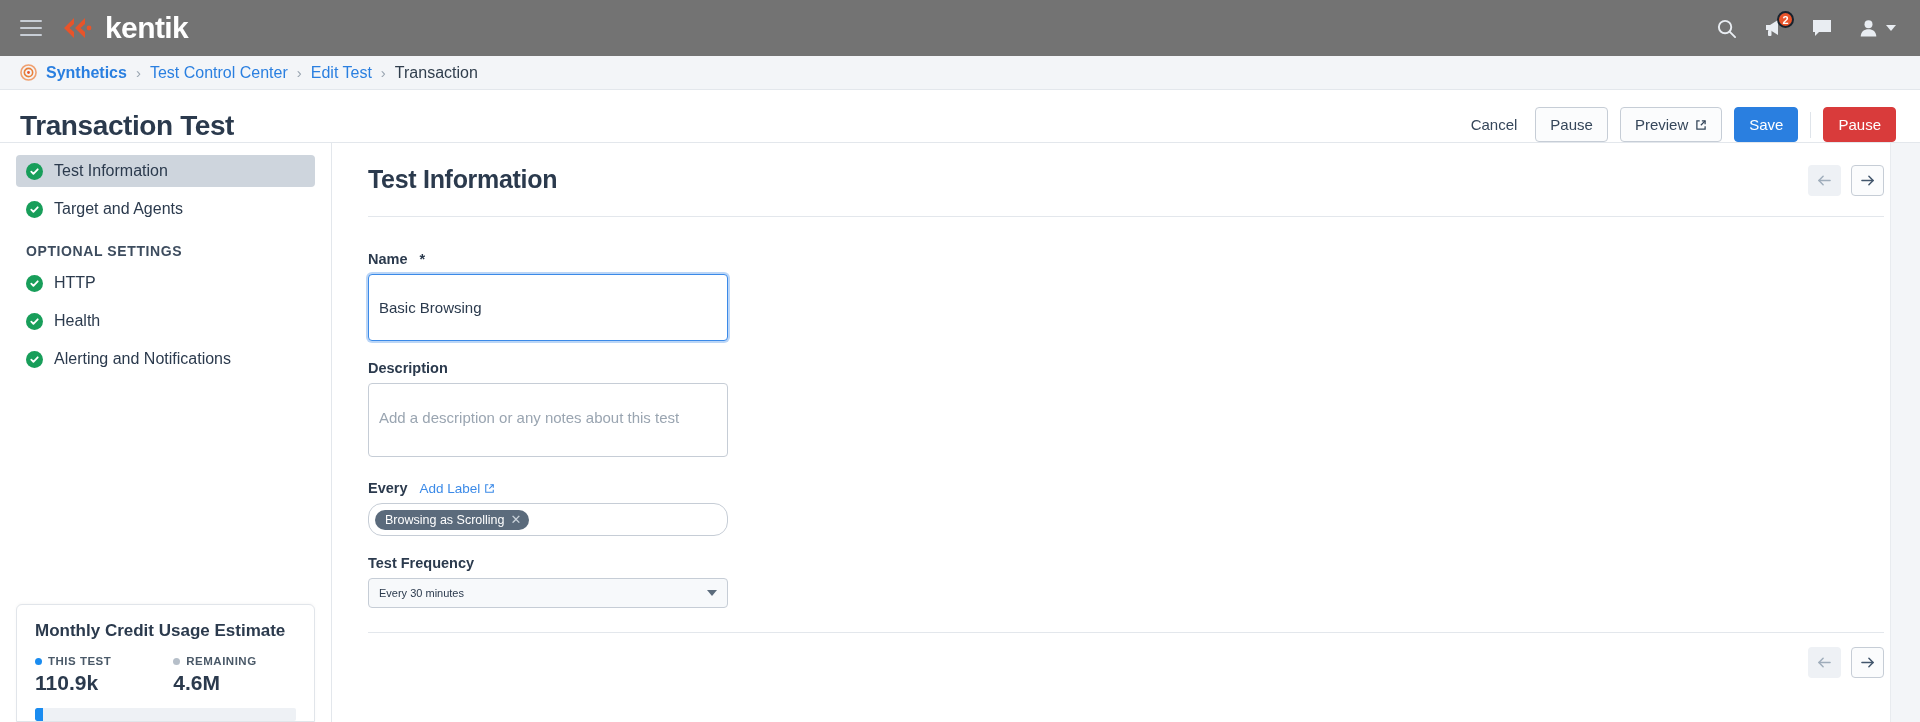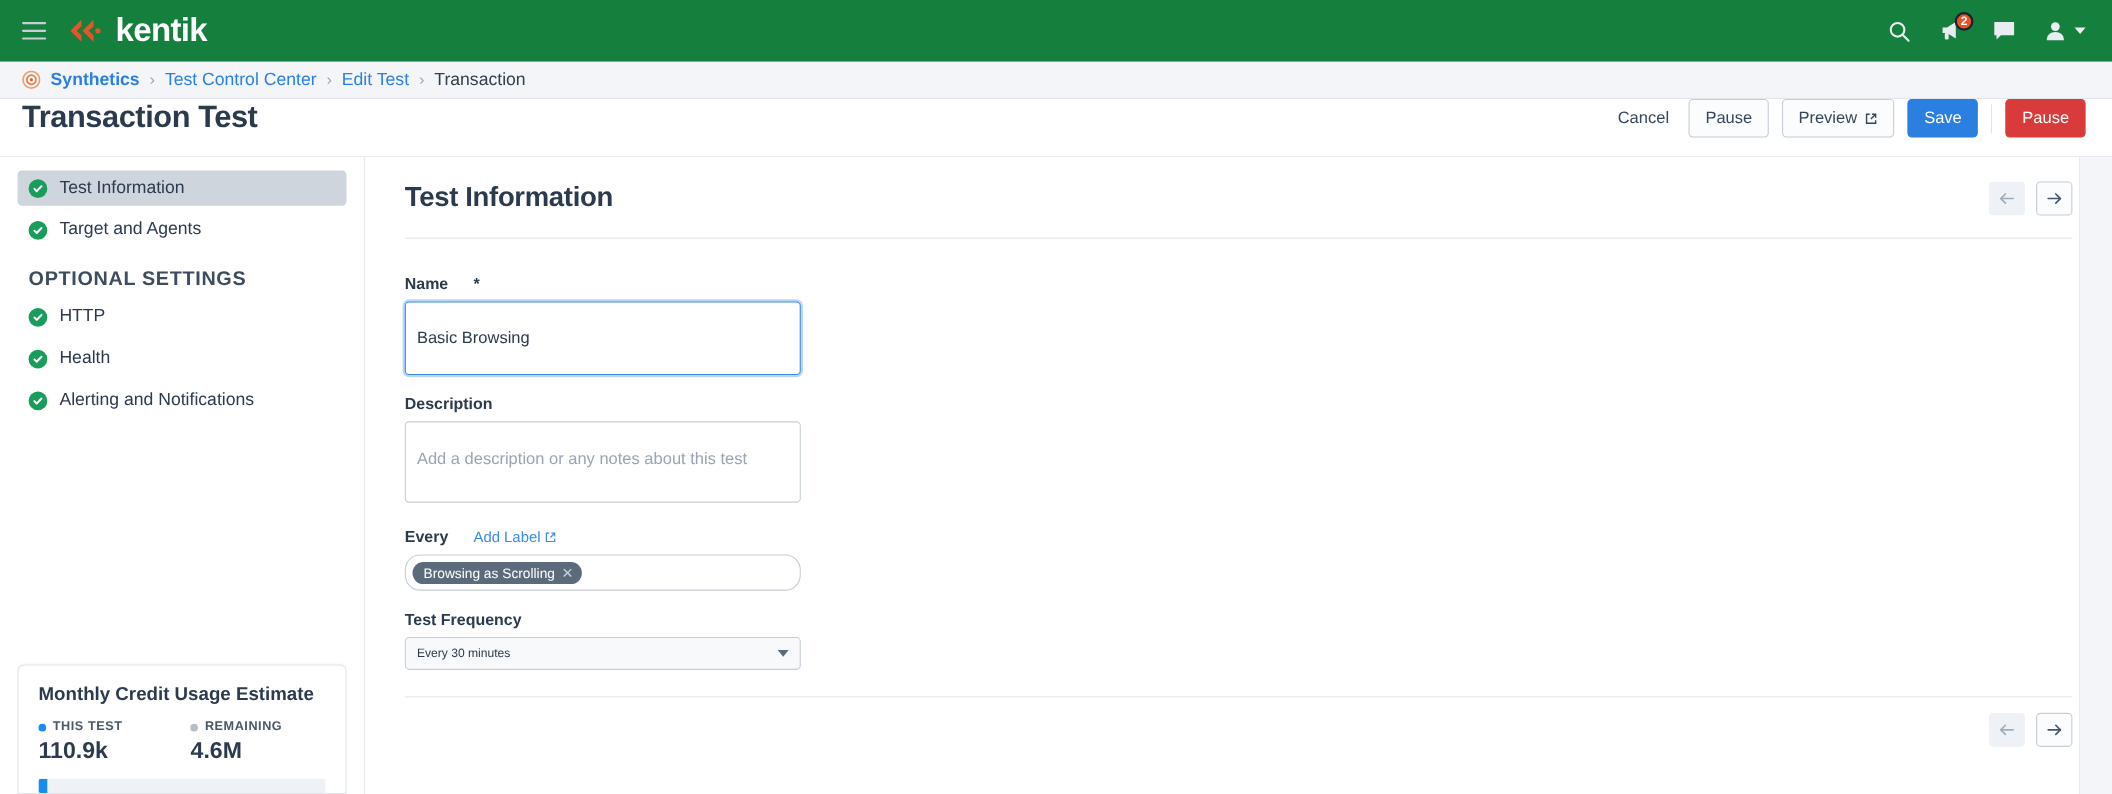--- a/index.html
+++ b/index.html
@@ -5,21 +5,21 @@
   * { box-sizing: border-box; margin: 0; padding: 0; }
   html, body {
     width: 1920px; height: 722px;
     font-family: "Liberation Sans", sans-serif;
     background: #ffffff;
     overflow: hidden;
   }
 
   
   .topbar {
-    height: 56px; background: #15803d;
+    height: 56px; background: #737373;
     display: flex; align-items: center;
     padding: 0 24px 0 20px;
     position: relative;
   }
   .hamburger { width: 22px; height: 16px; display: flex; flex-direction: column;
     justify-content: space-between; cursor: pointer; margin-right: 20px; }
   .hamburger span { display: block; height: 2px; background: #c8ced6; border-radius: 1px; }
   .logo { display: flex; align-items: center; gap: 9px; }
   .logo-mark { display: block; }
   .logo-text { color: #fff; font-size: 30px; font-weight: bold; letter-spacing: -0.6px; line-height: 1; }
@@ -43,21 +43,21 @@
     font-size: 16px;
   }
   .bc-link { color: #2a7fe0; text-decoration: none; cursor: pointer; font-weight: 600; }
   .bc-link.plain { font-weight: 400; }
   .bc-sep { color: #9aa5b1; font-size: 15px; }
   .bc-current { color: #303e4d; }
 
   
   .pagehead {
     height: 53px; background: #fff;
-    display: flex; align-items: flex-start; padding: 0 24px 0 20px;
+    display: flex; align-items: flex-end; padding: 0 24px 0 20px;
     border-bottom: 1px solid #e3e7ec;
   }
   .pagetitle { font-size: 28px; font-weight: bold; color: #2b3a4d; letter-spacing: -0.4px; }
   .actions { margin-left: auto; display: flex; align-items: center; gap: 12px; }
   .btn {
     font-family: inherit; font-size: 15px; line-height: 1;
     padding: 9px 14px; border-radius: 4px; cursor: pointer;
     border: 1px solid #c6cdd6; background: #fbfcfd; color: #35465a;
     display: inline-flex; align-items: center; gap: 7px;
   }
@@ -75,21 +75,21 @@
     height: 32px; padding: 0 10px; border-radius: 4px;
     font-size: 16px; color: #2b3a4d; cursor: pointer; margin-bottom: 6px;
   }
   .nav-item.active { background: #ced5dd; }
   .check {
     width: 17px; height: 17px; border-radius: 50%; background: #189e5a;
     display: flex; align-items: center; justify-content: center; flex: 0 0 17px;
   }
   .check svg { display: block; }
   .nav-group-title {
-    font-size: 18px; font-weight: bold; letter-spacing: 0.6px;
+    font-size: 14px; font-weight: bold; letter-spacing: 0.6px;
     color: #3d4c5e; padding: 12px 10px 8px 10px;
   }
   .credit-card {
     position: absolute; left: 16px; right: 16px; bottom: 0;
     border: 1px solid #e1e5ea; border-top-left-radius: 6px; border-top-right-radius: 6px;
     background: #fff; padding: 16px 18px 0 18px;
     box-shadow: 0 -1px 3px rgba(0,0,0,0.03);
   }
   .credit-title { font-size: 17px; font-weight: bold; color: #2b3a4d; margin-bottom: 14px; }
   .credit-stats { display: flex; gap: 62px; }
@@ -110,21 +110,21 @@
     width: 33px; height: 31px; border-radius: 4px;
     display: flex; align-items: center; justify-content: center; cursor: pointer;
     background: #fbfcfd; border: 1px solid #c6cdd6; color: #42566c;
   }
   .arrow-btn.disabled { background: #eef1f5; border-color: transparent; color: #9fadbb; cursor: default; }
   .hr { height: 1px; background: #e3e7ec; margin-top: 20px; }
 
   .form { padding-top: 34px; width: 360px; }
   .field { margin-bottom: 19px; }
   .flabel { font-size: 14.5px; font-weight: bold; color: #2b3a4d; margin-bottom: 7px;
-    display: flex; align-items: baseline; gap: 23px; }
+    display: flex; align-items: baseline; gap: 12px; }
   .req { color: #2b3a4d; font-weight: bold; }
   .addlink { font-size: 13.5px; font-weight: normal; color: #3b8ae8;
     cursor: pointer; display: inline-flex; align-items: center; gap: 4px; }
   .inp {
     width: 100%; font-family: inherit; font-size: 15px; color: #2b3a4d;
     padding: 24px 10px; border: 1px solid #c6cdd6; border-radius: 4px;
     background: #fff; outline: none;
   }
   .inp.focused { border: 1px solid #3b8ae8; box-shadow: 0 0 0 2px rgba(59,138,232,0.35); }
   textarea.inp { height: 74px; resize: none; line-height: 1.35; }

